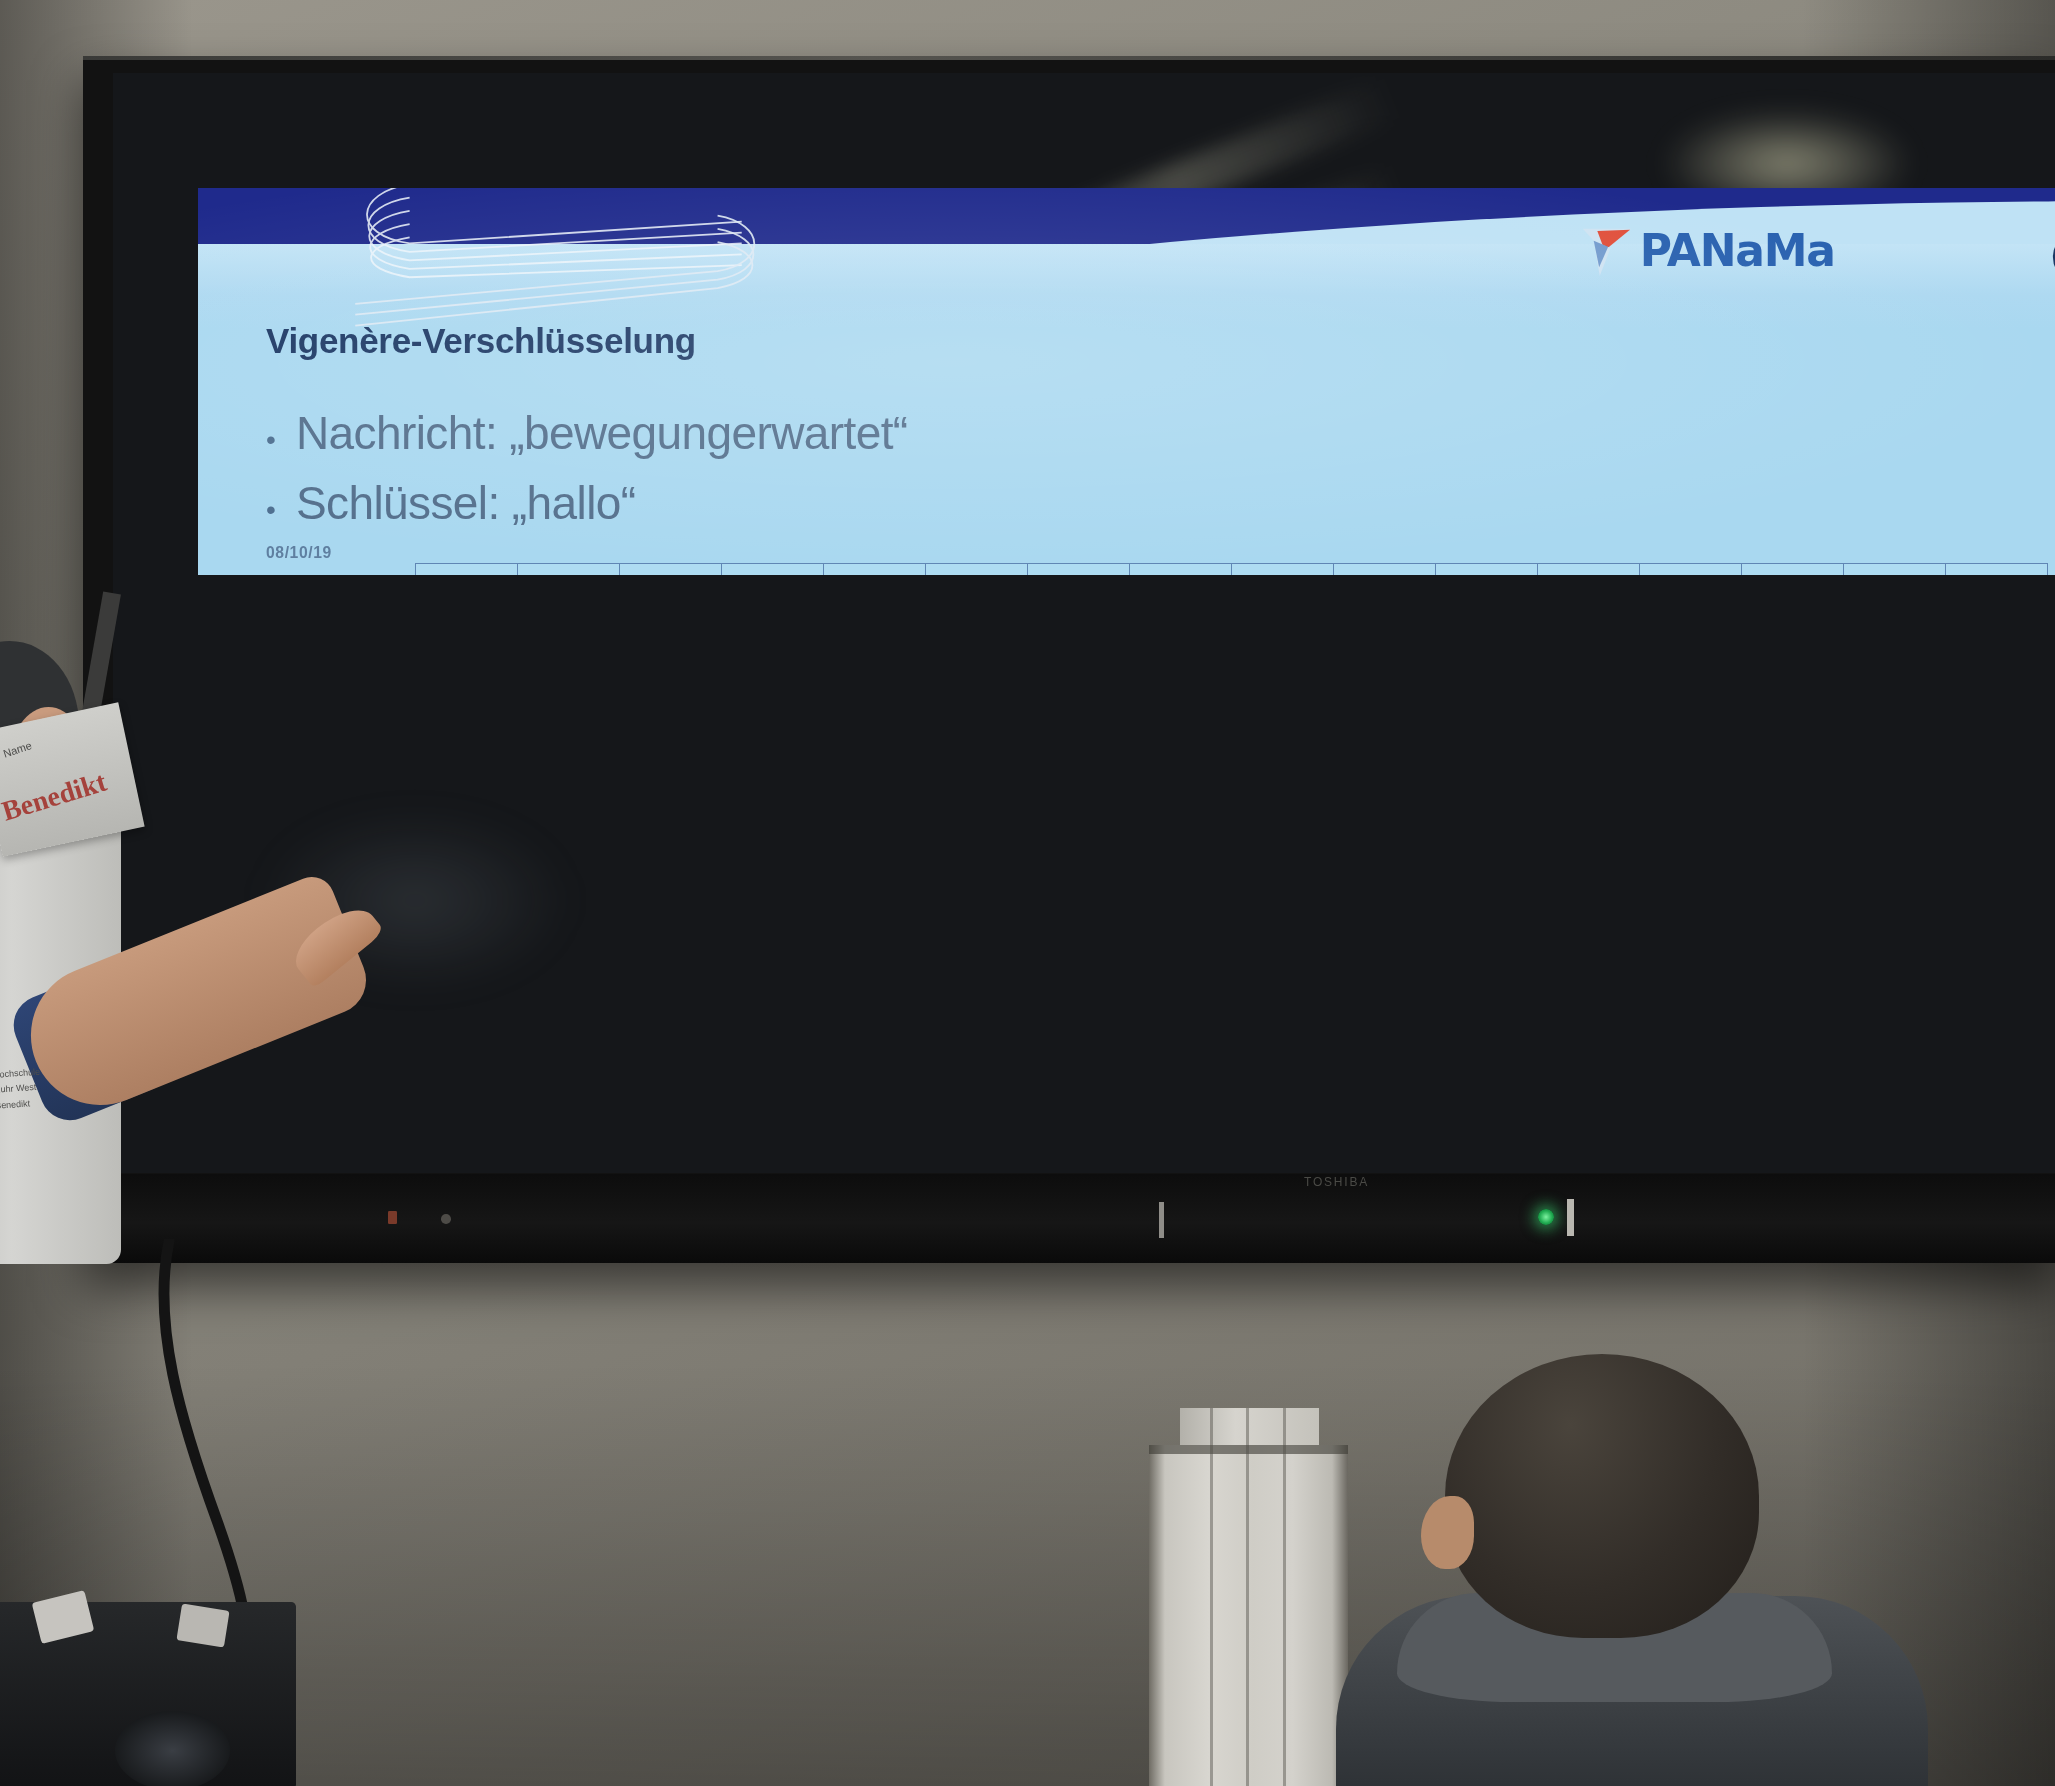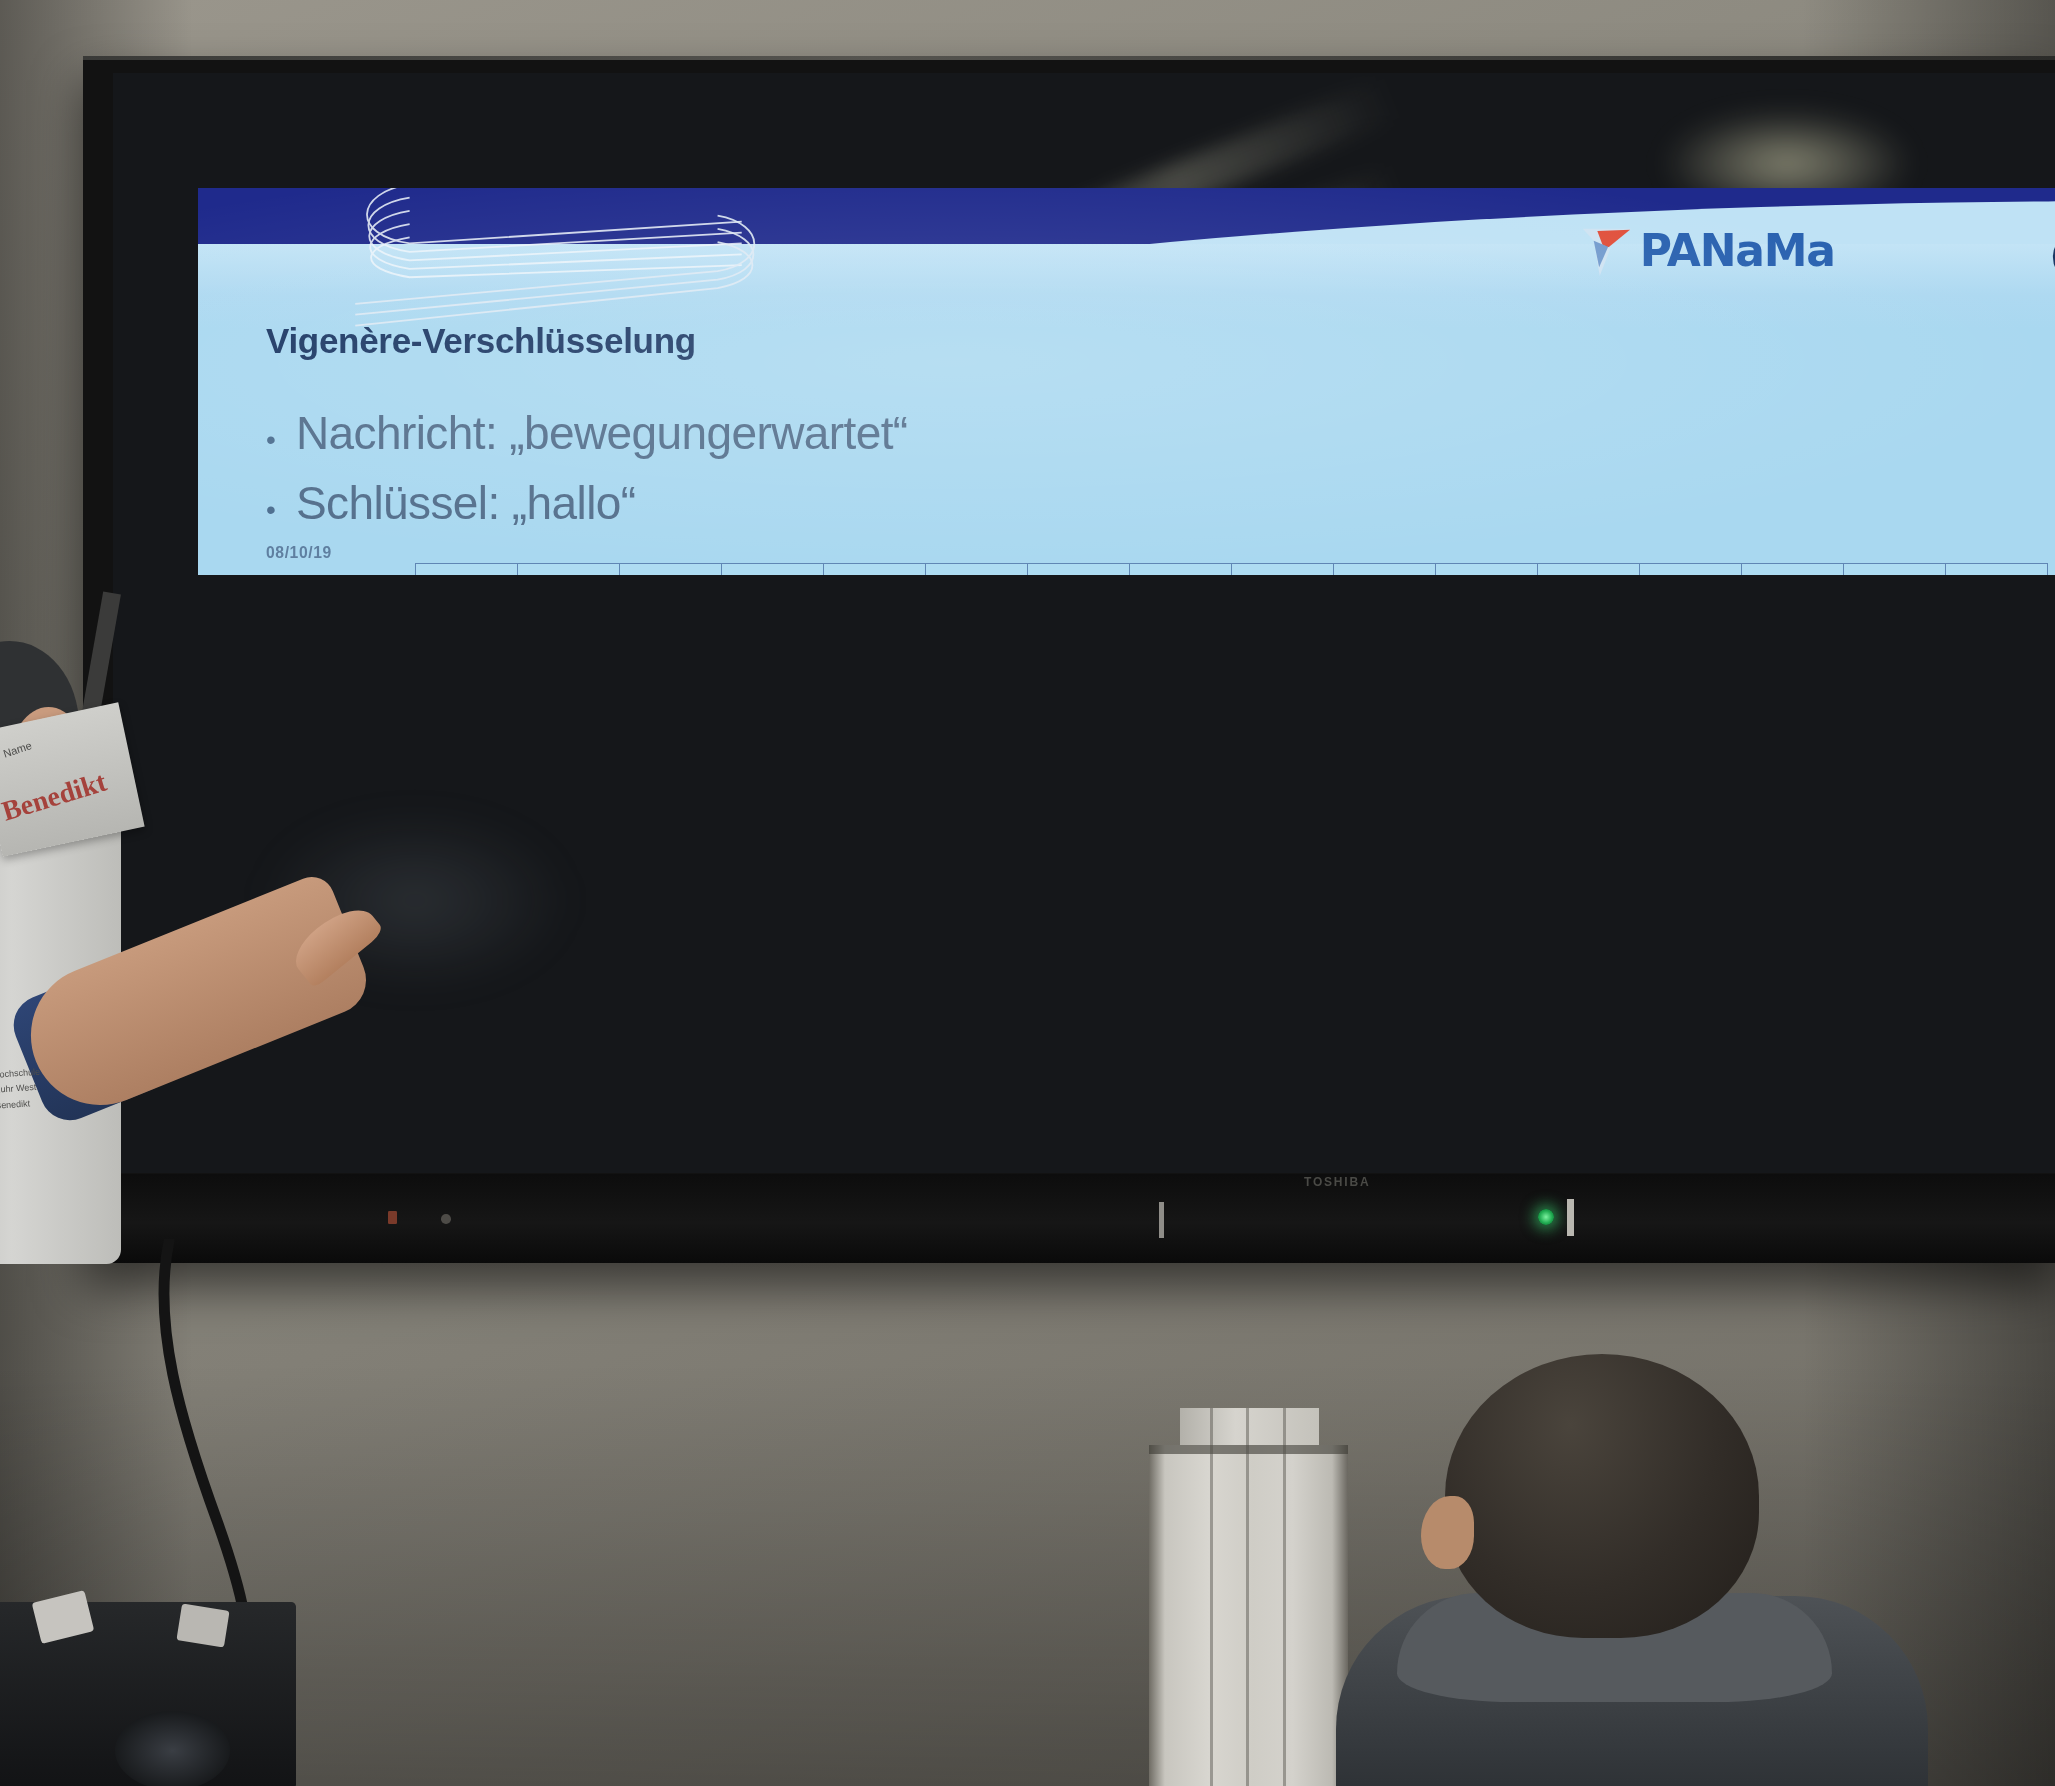--- a/index.html
+++ b/index.html
@@ -241,21 +241,21 @@
   }
 
   
   #bezel-bottom {
     position: absolute; left: 0; bottom: 0;
     width: 100%; height: 89px;
     background: linear-gradient(to bottom, #0d0d0d 0%, #161616 55%, #0a0a0a 100%);
   }
   #bezel-bottom-brand {
     position: absolute; left: 1221px; top: 1.2px;
-    font-size: 12px; letter-spacing: 1.8px; color: #4a4a46; font-weight: bold;
+    font-size: 12px; letter-spacing: 1.8px; color: #4a4a46; font-weight: normal;
   }
   #power-led {
     position: absolute; left: 1455px; top: 35px;
     width: 15.7px; height: 15.7px; border-radius: 50%;
     background: radial-gradient(circle, #7df2a0 0%, #1faa50 55%, #0b5c2a 100%);
     box-shadow: 0 0 13.3px 4.2px rgba(60,230,120,.55);
   }
   #bezel-slot {
     position: absolute; left: 1484px; top: 25.4px;
     width: 7.3px; height: 37px; background: #b9b7b0;

